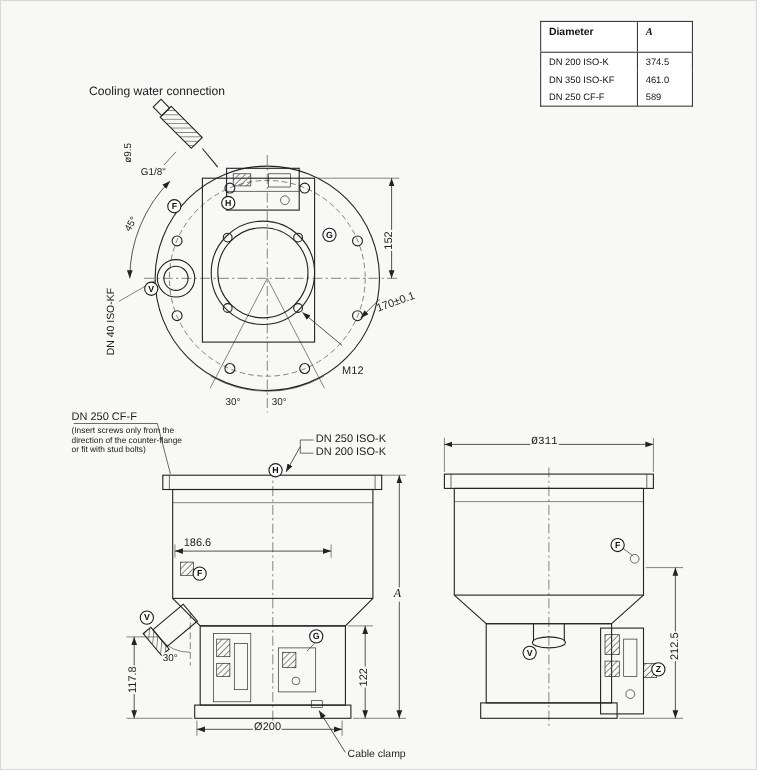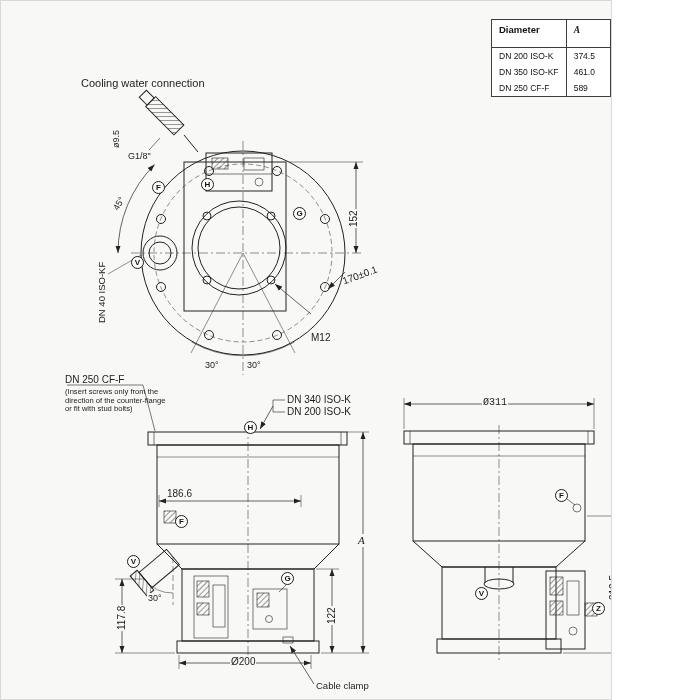--- a/index.html
+++ b/index.html
@@ -1,17 +1,17 @@
 <!DOCTYPE html>
 <html><head>
 <meta charset="utf-8">
 <style>
   * { margin:0; padding:0; box-sizing:border-box; }
   body { font-family:"Liberation Sans", sans-serif; background:#ffffff; }
-  .canvas { position:relative; width:612px; height:700px; background:#f8f8f6;
+  .canvas { position:relative; width:688px; height:700px; background:#f8f8f6;
             border:1px solid #d9d9d5; overflow:hidden; }
   svg.linework { position:absolute; left:0; top:0; }
   .lbl { position:absolute; font-size:10px; color:#1c1c1c; white-space:nowrap; line-height:1.15; }
   .s9 { font-size:9px; } .s95 { font-size:9.5px; } .s11 { font-size:11px; }
   .rot { transform-origin:0 0; }
   .bg { background:#f8f8f6; padding:0 1px; }
   .note { white-space:pre-line; width:126px; font-size:7.6px; color:#222; }
   .serifA { font-family:"Liberation Serif", serif; font-style:italic; }
   .circ { position:absolute; width:13px; height:13px; border:1px solid #1c1c1c; border-radius:50%;
           background:#fdfdfc; font-size:8px; font-weight:bold; color:#111;
@@ -219,21 +219,21 @@
   <div class="lbl s95 rot" style="left:96px; top:322px; transform:rotate(-90deg);">DN 40 ISO-KF</div>
   <div class="circ" style="left:151px; top:180px;">F</div>
   <div class="circ" style="left:200px; top:177px;">H</div>
   <div class="circ" style="left:292px; top:206px;">G</div>
   <div class="circ" style="left:130px; top:255px;">V</div>
 
   <div class="lbl" style="left:64px; top:373px;">DN 250 CF-F</div>
   <div class="lbl note" style="left:64px; top:387px;">(Insert screws only from the
 direction of the counter-flange
 or fit with stud bolts)</div>
-  <div class="lbl" style="left:286px; top:393px;">DN 340 ISO-K</div>
+  <div class="lbl" style="left:286px; top:393px;">DN 250 ISO-K</div>
   <div class="lbl" style="left:286px; top:405px;">DN 200 ISO-K</div>
   <div class="lbl" style="left:166px; top:487px;">186.6</div>
   <div class="lbl rot bg" style="left:115px; top:630px; transform:rotate(-90deg);">117.8</div>
   <div class="lbl rot bg" style="left:325px; top:624px; transform:rotate(-90deg);">122</div>
   <div class="lbl s11 serifA bg" style="left:356px; top:533px;">A</div>
   <div class="lbl bg" style="left:229px; top:655px;">Ø200</div>
   <div class="lbl s9 bg" style="left:146px; top:592px;">30°</div>
   <div class="lbl s95" style="left:315px; top:680px;">Cable clamp</div>
   <div class="circ" style="left:243px; top:420px;">H</div>
   <div class="circ" style="left:174px; top:514px;">F</div>

